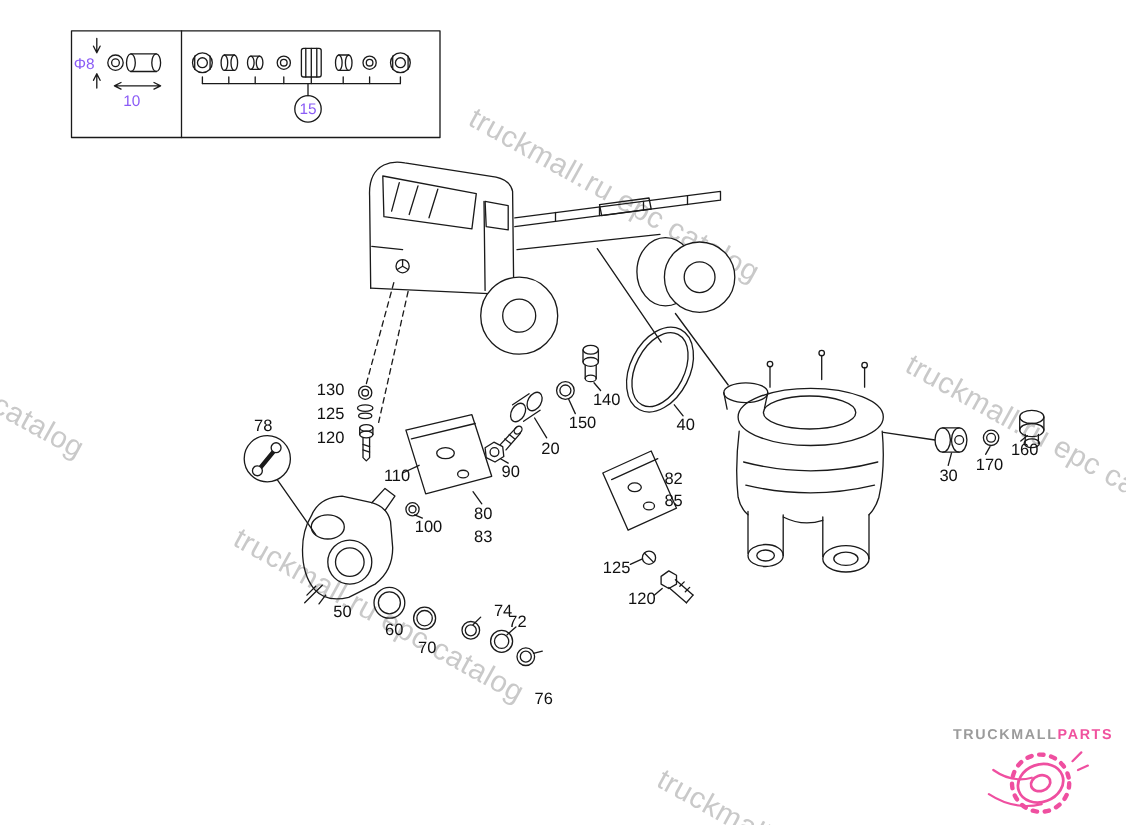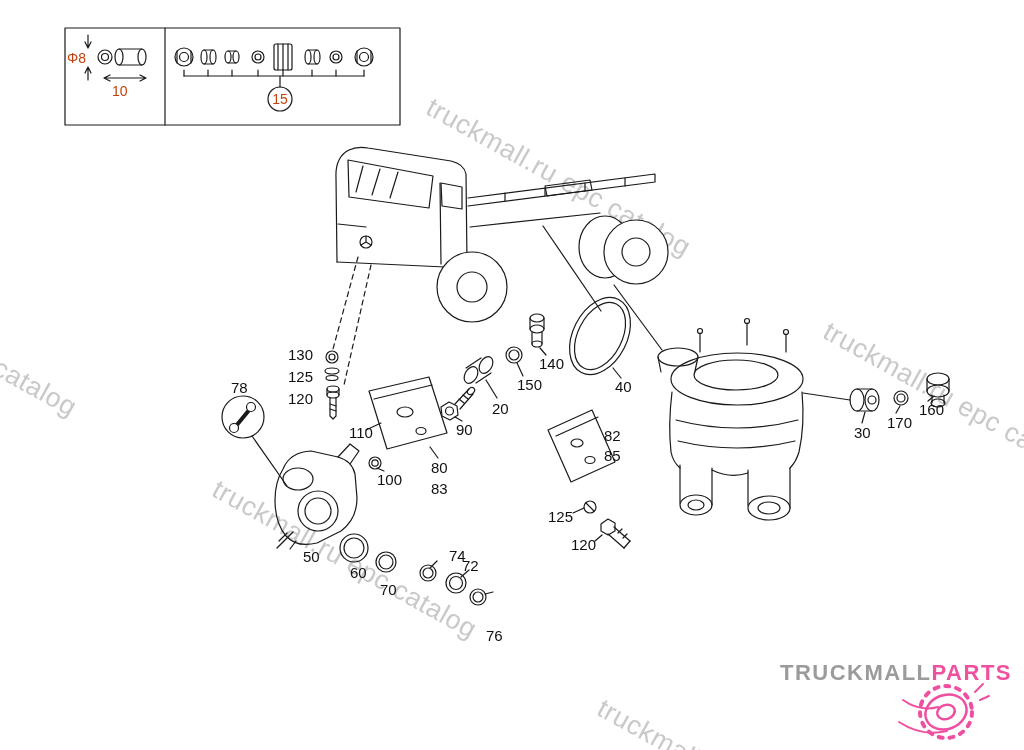--- a/index.html
+++ b/index.html
@@ -6,24 +6,24 @@
   .canvas{
     position:relative;width:1024px;height:750px;background:#ffffff;
     overflow:hidden;font-family:"Liberation Sans","DejaVu Sans",sans-serif;
   }
   .art{position:absolute;left:0;top:0;}
   .watermark{
     position:absolute;font-size:27px;letter-spacing:.5px;white-space:nowrap;
     transform-origin:0 0;transform:rotate(29deg);color:#c9c9c9;user-select:none;
   }
   .part-label{position:absolute;font-size:15px;color:#111;line-height:1;}
-  .inset-label{position:absolute;font-size:14px;color:#c2410c;line-height:1;}
+  .inset-label{position:absolute;font-size:14px;color:#8b5cf6;line-height:1;}
   .circle15{width:18px;text-align:center;}
   .logo{
-    position:absolute;right:12px;top:660px;font-size:22px;font-weight:700;
+    position:absolute;right:12px;top:660px;font-size:13px;font-weight:700;
     letter-spacing:1.5px;white-space:nowrap;
   }
 </style>
 </head>
 <body>
 
 <div class="canvas">
 
   <div class="watermark" style="left: 436px; top: 92px; color: rgb(201, 201, 201);">truckmall.ru epc catalog</div>
   <div class="watermark" style="left: -178px; top: 252px; color: rgb(201, 201, 201);">truckmall.ru epc catalog</div>

